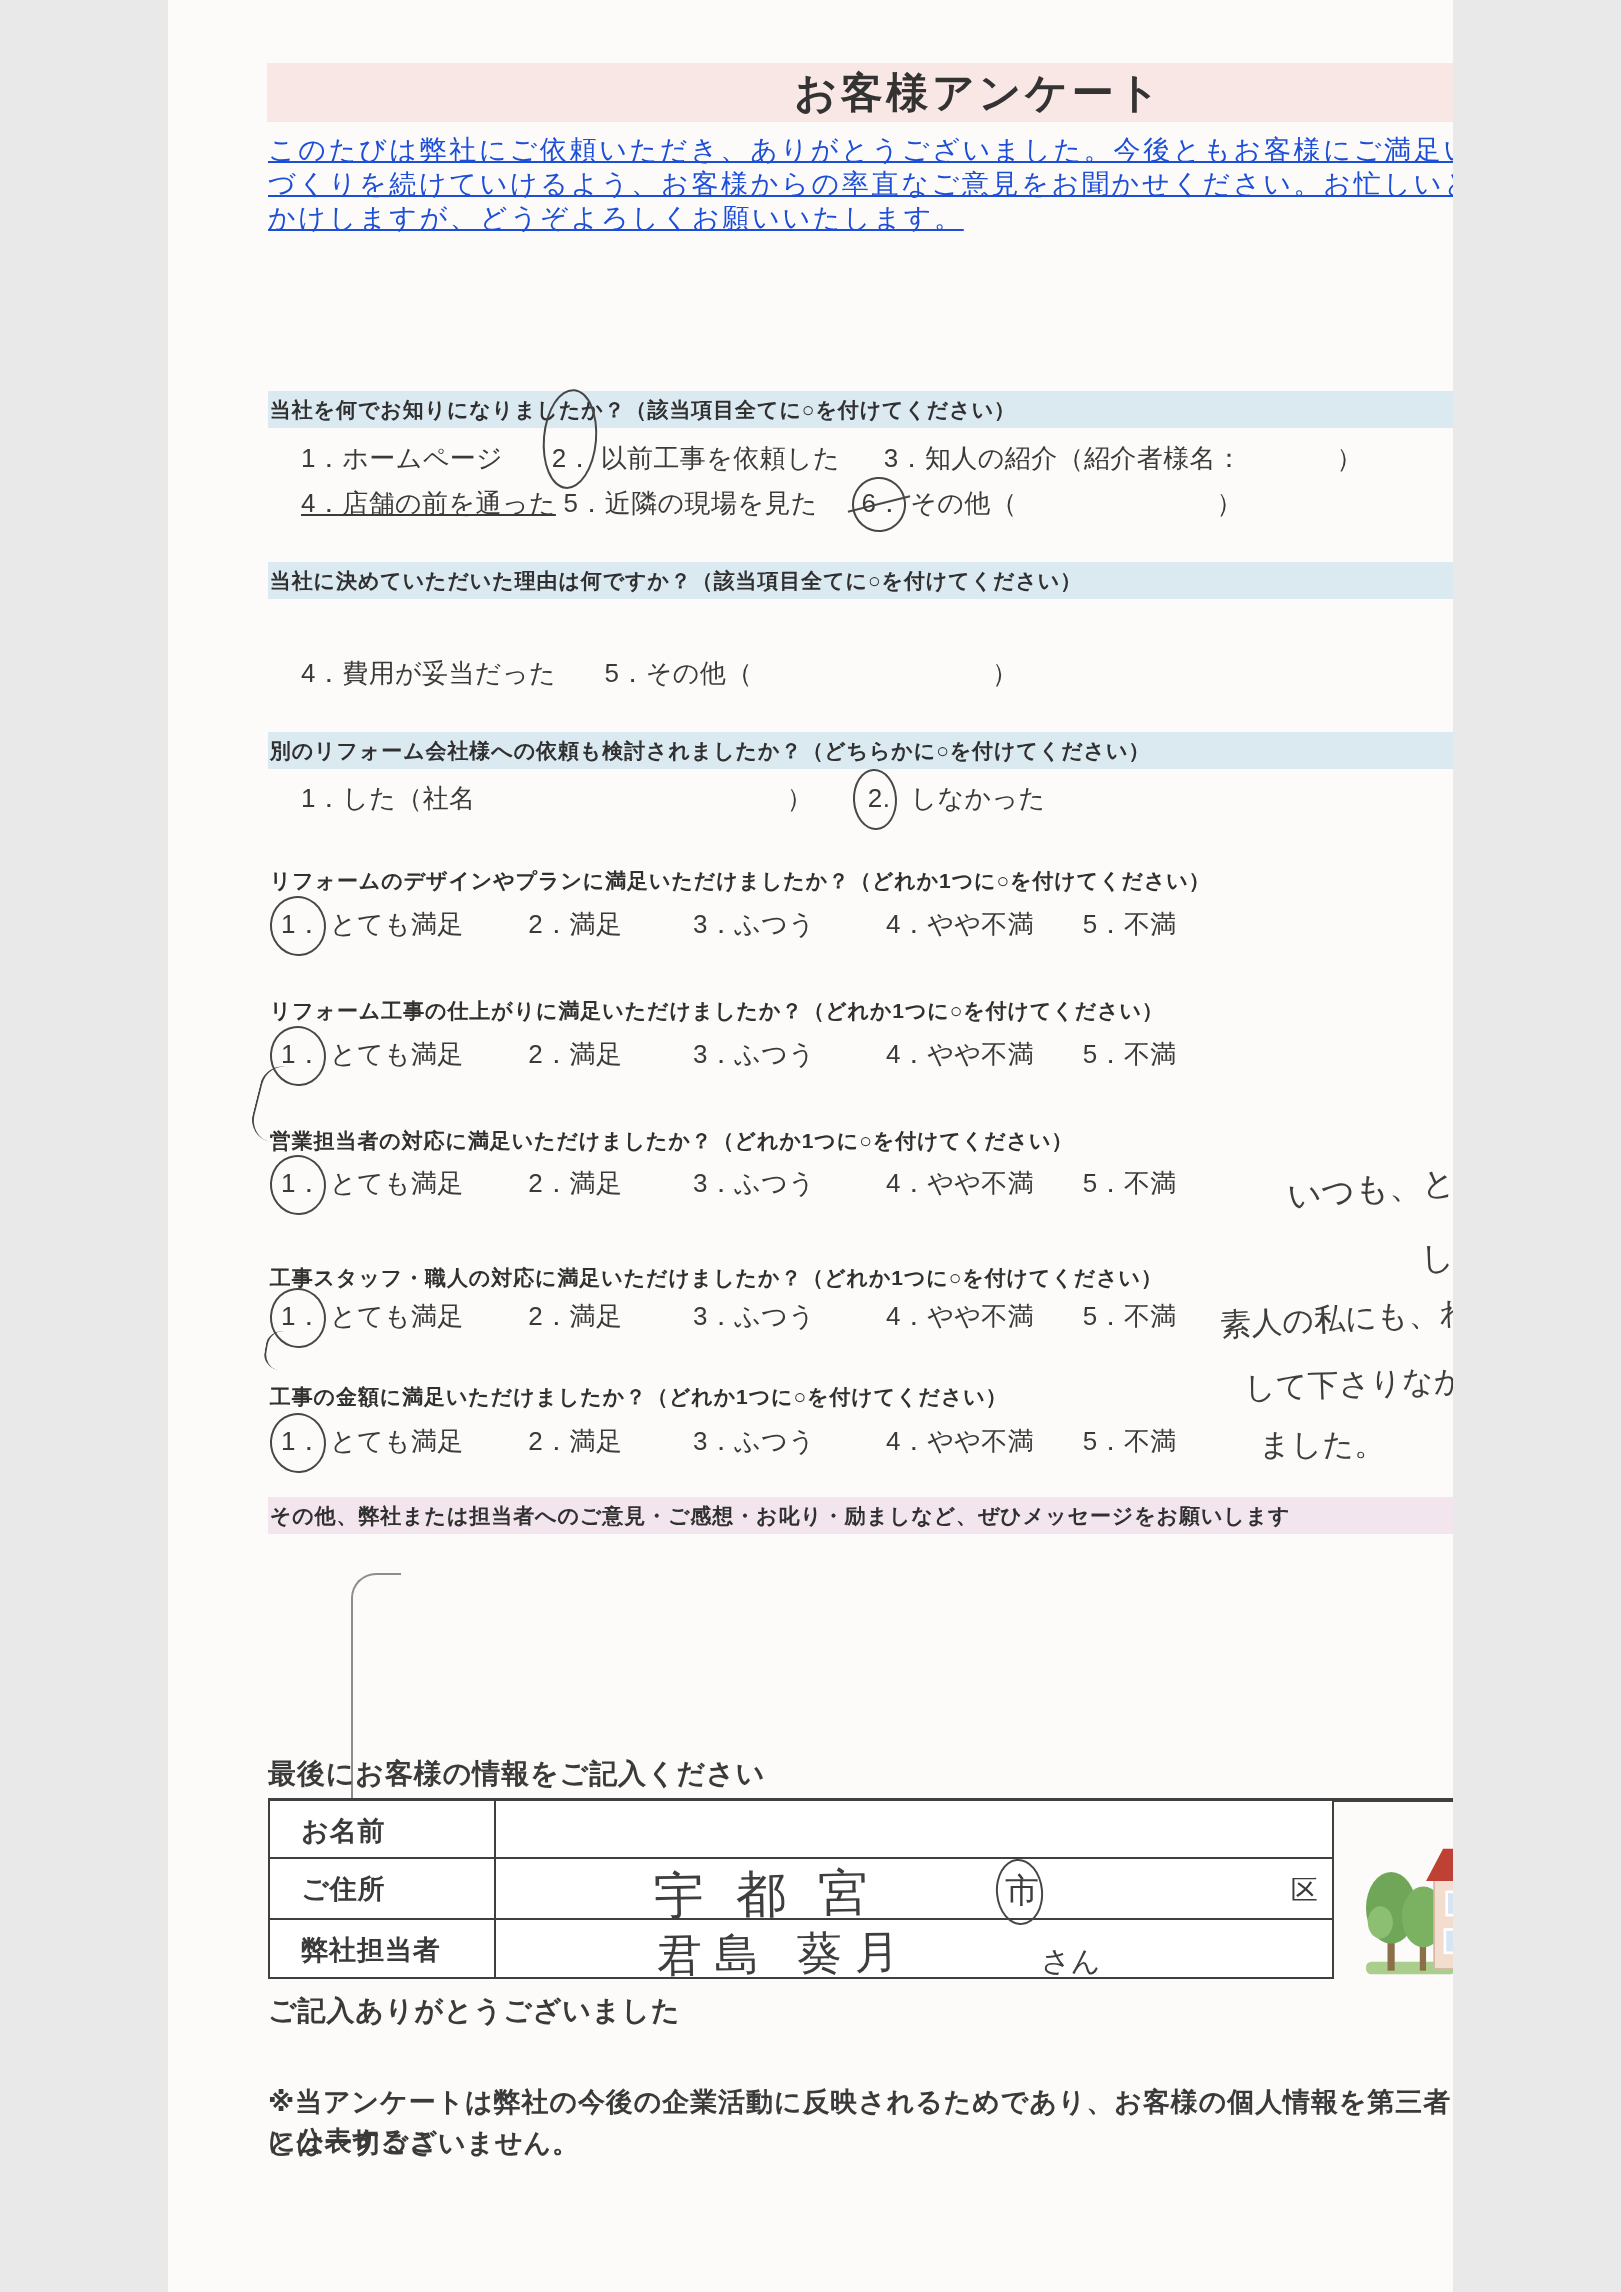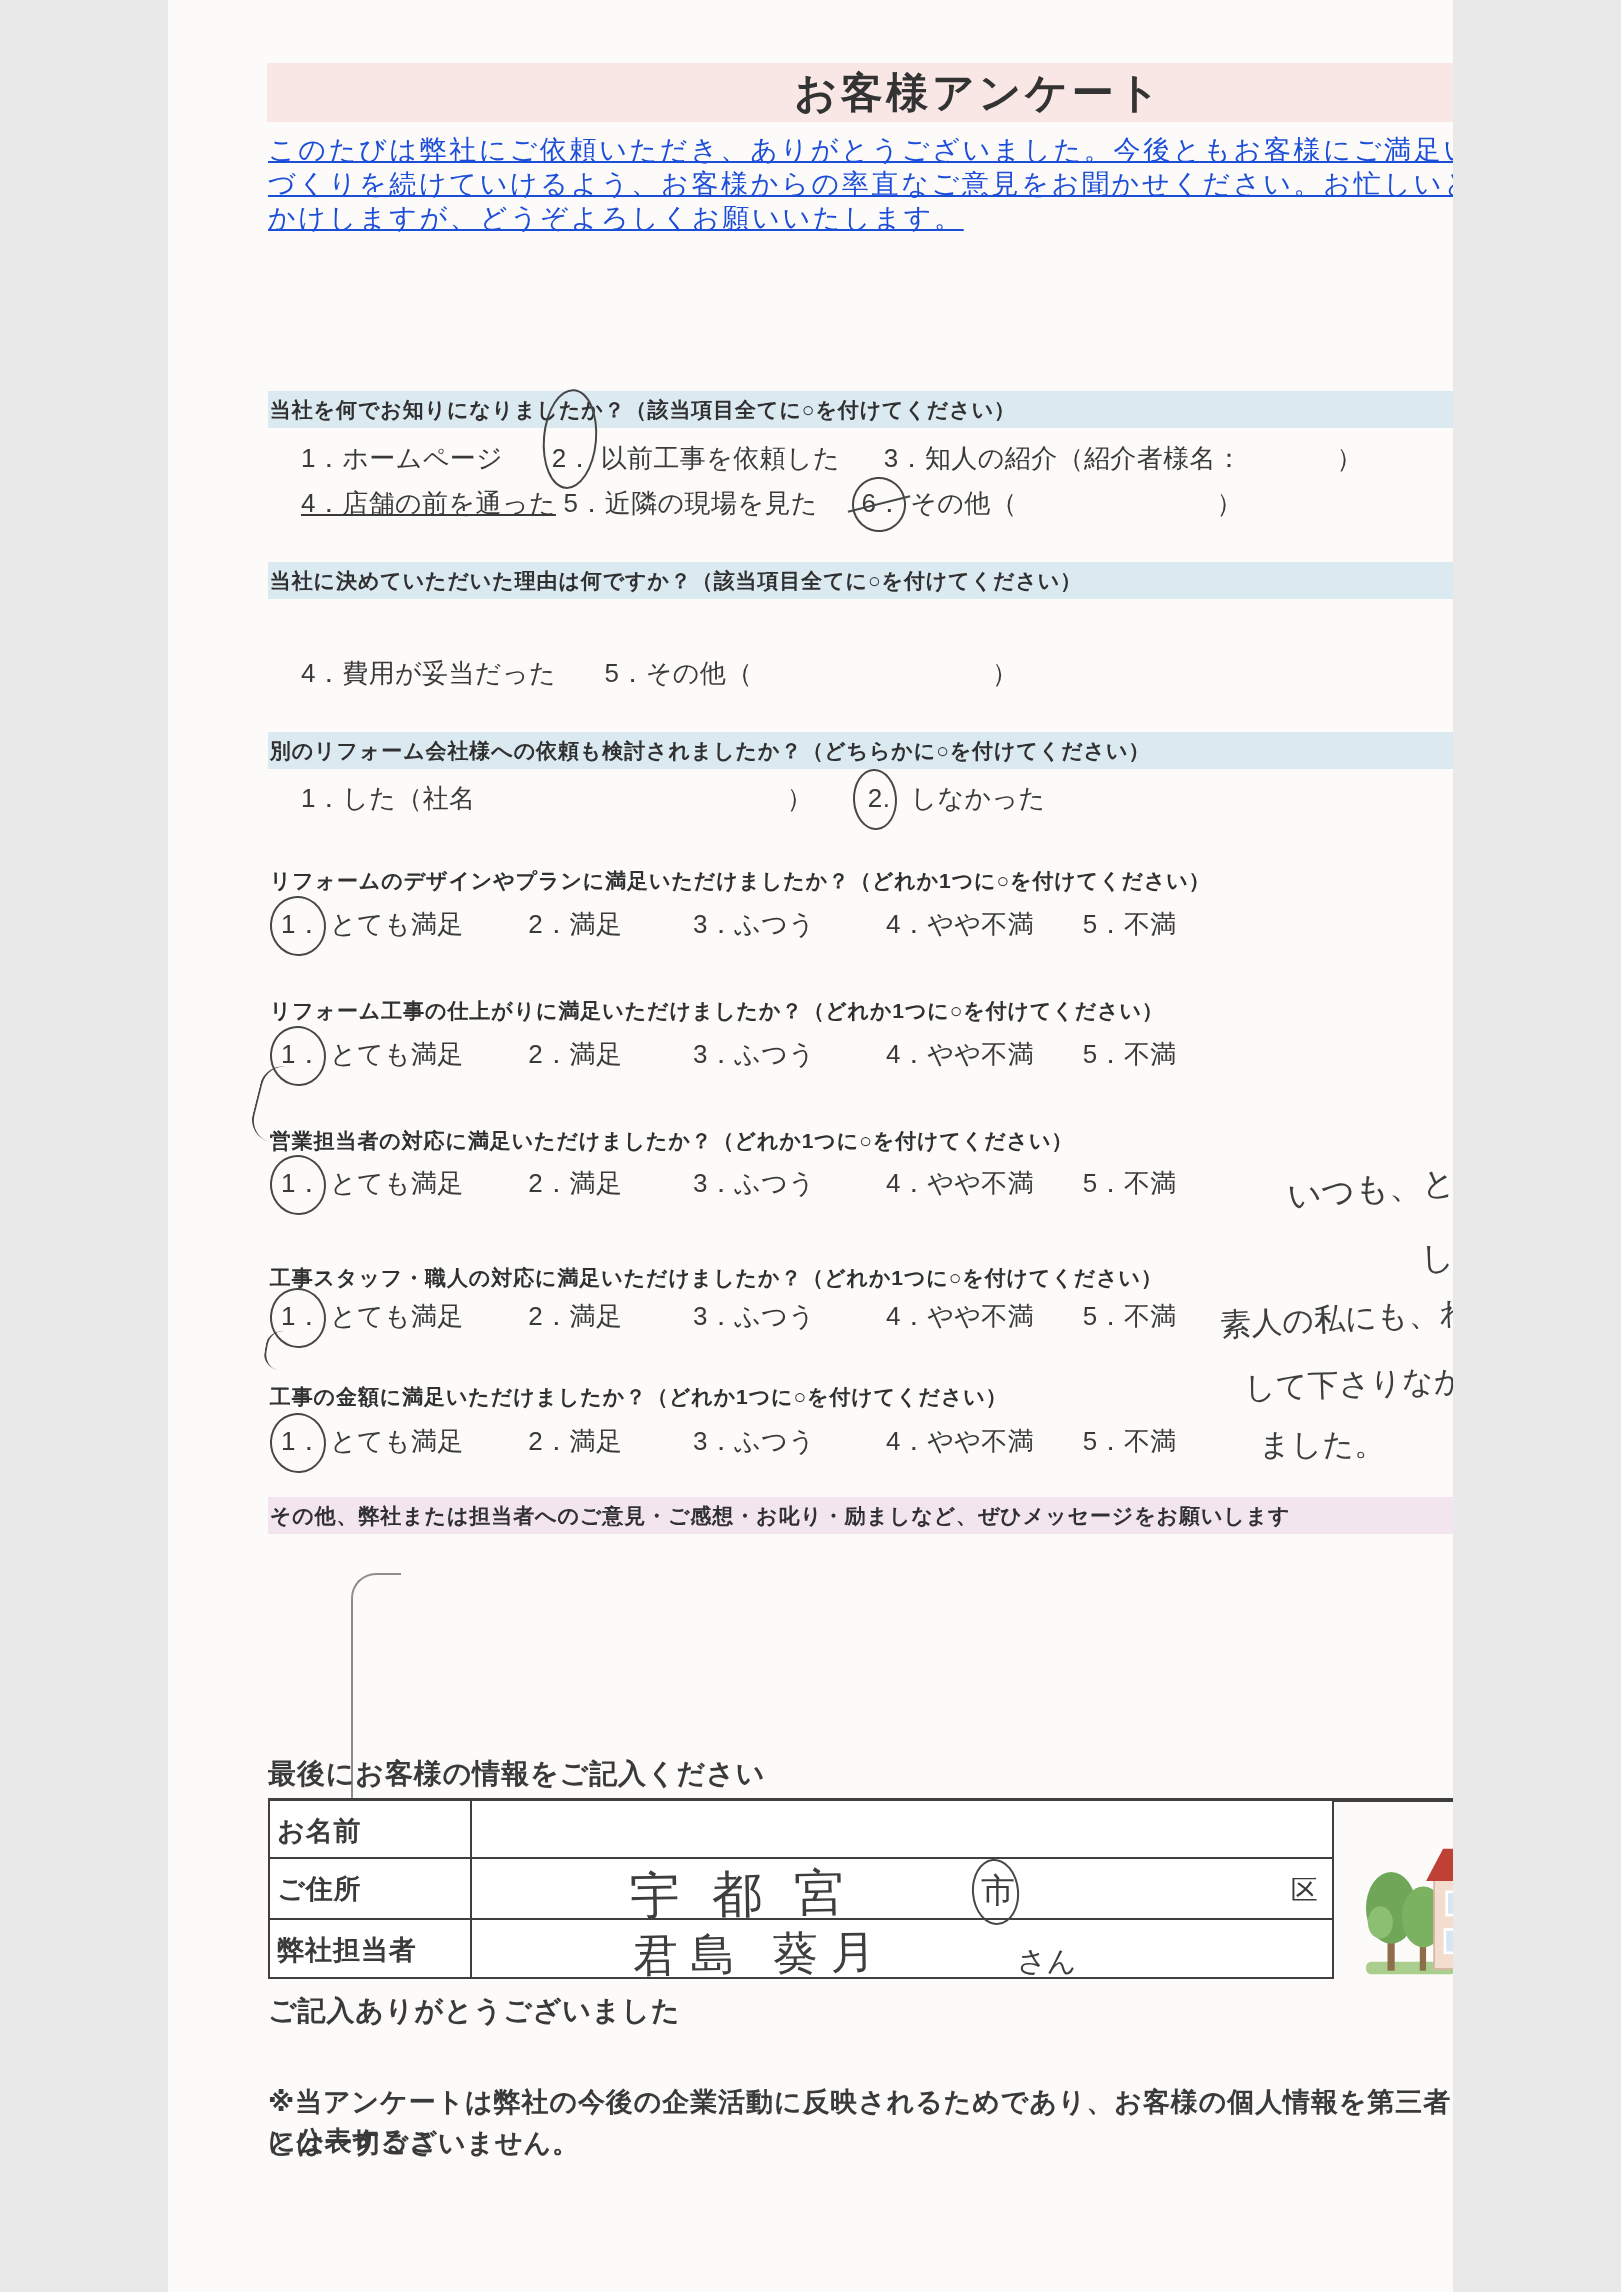--- a/index.html
+++ b/index.html
@@ -64,21 +64,21 @@
   .brk{position:absolute;width:48px;height:254px;}
   .brk.left{border:2.7px solid #8d8d8d;border-right:none;border-radius:25px 0 0 25px;}
   .brk.right{border:2.7px solid #8d8d8d;border-left:none;border-radius:0 25px 25px 0;}
   
   .info-head{font-size:28px;font-weight:700;letter-spacing:0.9px;}
   .rule{position:absolute;background:#3f3f3f;}
   .info-table{
     position:absolute;left:100px;top:1798px;width:1062px;
     border:2.7px solid #3f3f3f;border-top-width:3.6px;background:#fff;
   }
-  .itrow{display:flex;border-bottom:2.7px solid #3f3f3f;}
+  .itrow{display:flex;border-bottom:2.7px solid #3f3f3f;padding-left:24px;}
   .itrow:last-child{border-bottom:none;}
   .cell-label{
     width:202px;border-right:2.7px solid #3f3f3f;
     font-weight:700;font-size:27px;letter-spacing:0.9px;
     padding:11.6px 7.2px 0 7.2px;box-sizing:border-box;
   }
   .cell-value{flex:1;position:relative;overflow:visible;margin-left:43px;}
   .thanks{font-size:28px;font-weight:700;letter-spacing:0.9px;}
   .footnote{font-size:27px;font-weight:700;letter-spacing:0.9px;line-height:39px;}
 </style>

